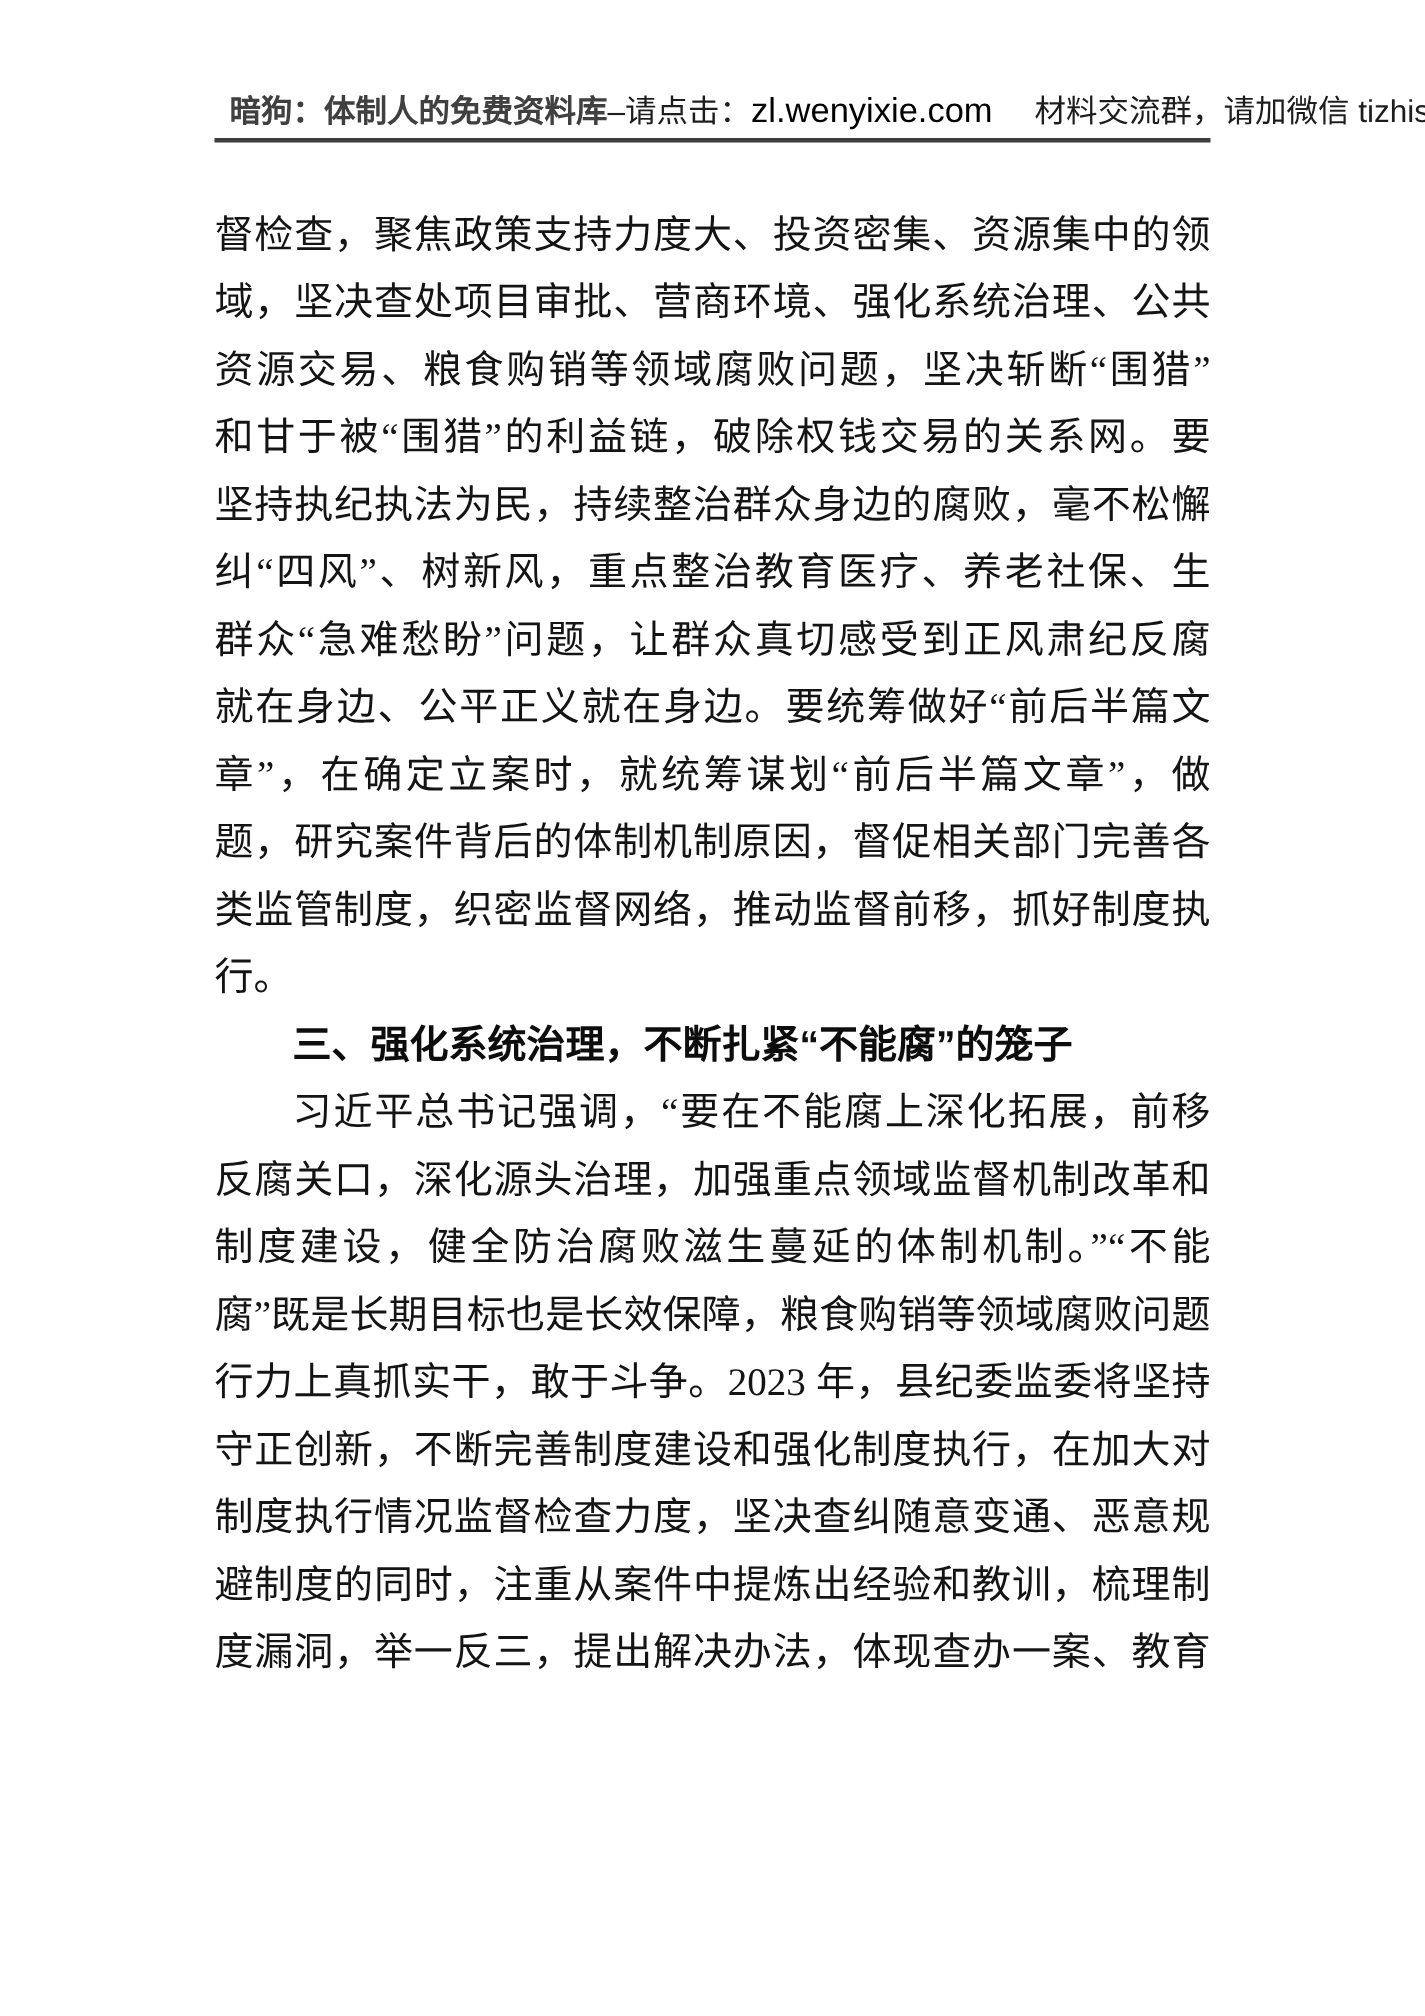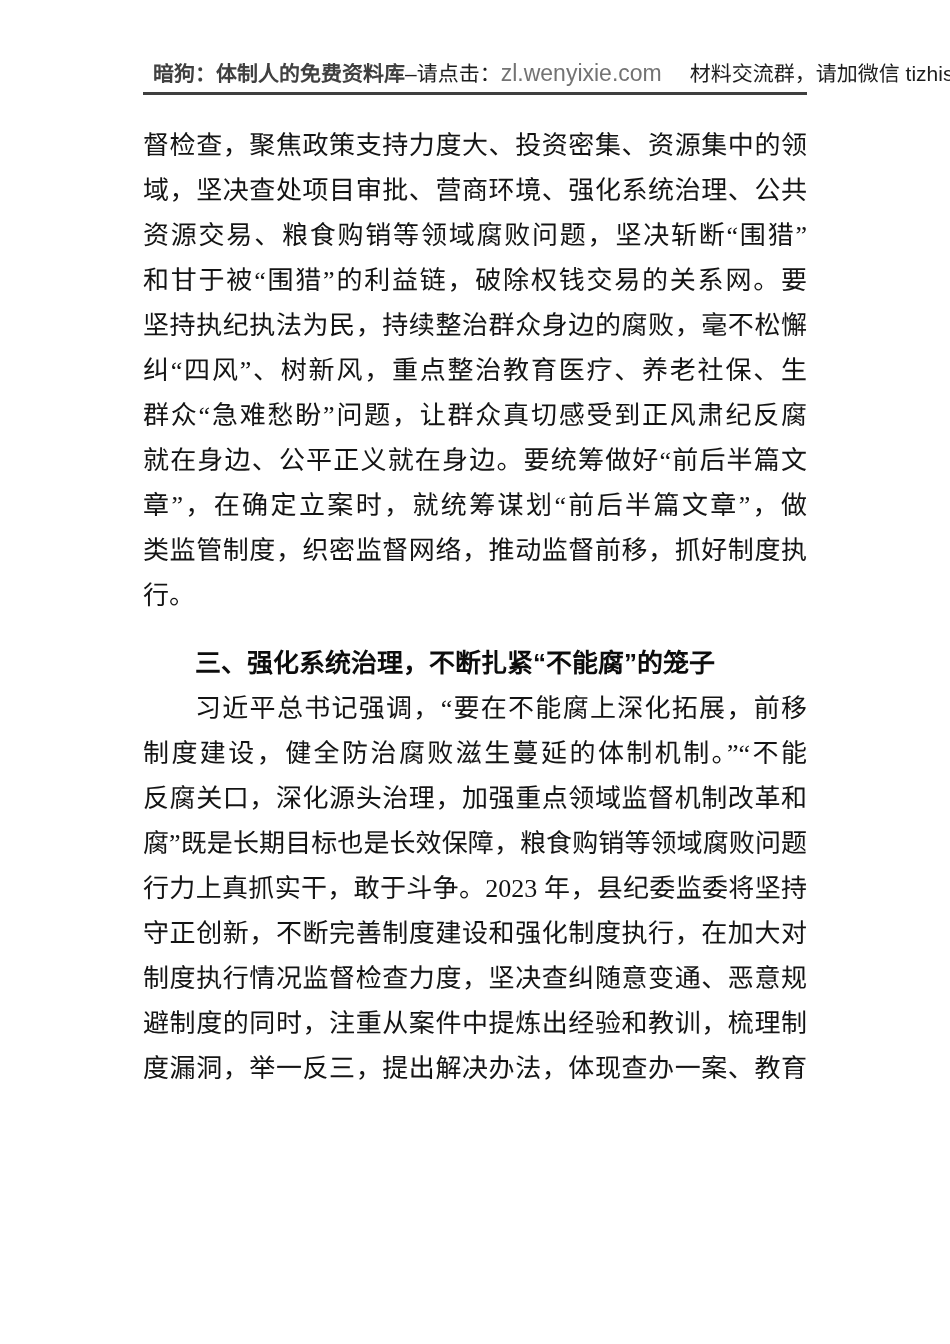--- a/index.html
+++ b/index.html
@@ -26,39 +26,39 @@
     width: 660px;
     white-space: nowrap;
     font-size: 21px;
     line-height: 30px;
     color: #1d1d1d;
     font-family: "Liberation Sans", "DejaVu Sans", sans-serif;
   }
   .promo-brand { color: #404040; font-weight: 600; }
   .promo-click { color: #1d1d1d; }
   .promo-link {
-    color: #737373;
+    color: #000000;
     text-decoration: none;
     font-size: 23px;
     text-align: center;
   }
   .promo-group { color: #1d1d1d; margin-left: 28px; }
   .promo-rule {
     position: absolute;
     left: 0;
     top: 34px;
     width: 664px;
     height: 3px;
     background: #3f3f3f;
   }
   
   .doc-body {
     position: absolute;
     left: 143px;
-    top: 123px;
+    top: 134px;
     width: 664px;
     color: #141414;
   }
   .line {
     height: 45px;
     line-height: 45px;
     font-size: 26px;
     text-align: justify;
     text-align-last: justify;
     text-justify: inter-character;
@@ -73,21 +73,20 @@
     height: 45px;
     line-height: 45px;
     font-size: 26px;
     font-weight: 700;
     text-indent: 52px;
     text-align: left;
     text-align-last: left;
     color: #0d0d0d;
     font-family: "Liberation Sans", "DejaVu Sans", sans-serif;
     overflow: hidden;
-    margin-top: 23px;
   }
 </style>
 </head>
 <body>
 
 <div class="page">
 
   <div class="promo-header">
     <div class="promo-row">
       <span class="promo-brand">暗狗：体制人的免费资料库</span><span class="promo-click">–请点击：</span><a class="promo-link" href="#">zl.wenyixie.com</a><span class="promo-group">材料交流群，请加微信 tizhisiri</span>
@@ -98,26 +97,27 @@
   <div class="doc-body">
     <div class="line">督检查，聚焦政策支持力度大、投资密集、资源集中的领</div>
     <div class="line">域，坚决查处项目审批、营商环境、强化系统治理、公共</div>
     <div class="line">资源交易、粮食购销等领域腐败问题，坚决斩断“围猎”</div>
     <div class="line">和甘于被“围猎”的利益链，破除权钱交易的关系网。要</div>
     <div class="line">坚持执纪执法为民，持续整治群众身边的腐败，毫不松懈</div>
     <div class="line">纠“四风”、树新风，重点整治教育医疗、养老社保、生</div>
     <div class="line">群众“急难愁盼”问题，让群众真切感受到正风肃纪反腐</div>
     <div class="line">就在身边、公平正义就在身边。要统筹做好“前后半篇文</div>
     <div class="line">章”，在确定立案时，就统筹谋划“前后半篇文章”，做</div>
+    <div class="line">题，研究案件背后的体制机制原因，督促相关部门完善各</div>
     <div class="line">类监管制度，织密监督网络，推动监督前移，抓好制度执</div>
     <div class="line flush">行。</div>
     <div class="heading">三、强化系统治理，不断扎紧“不能腐”的笼子</div>
     <div class="line indent">习近平总书记强调，“要在不能腐上深化拓展，前移</div>
+    <div class="line">反腐关口，深化源头治理，加强重点领域监督机制改革和</div>
     <div class="line">制度建设，健全防治腐败滋生蔓延的体制机制。”“不能</div>
-    <div class="line">反腐关口，深化源头治理，加强重点领域监督机制改革和</div>
     <div class="line">腐”既是长期目标也是长效保障，粮食购销等领域腐败问题</div>
     <div class="line">行力上真抓实干，敢于斗争。2023 年，县纪委监委将坚持</div>
     <div class="line">守正创新，不断完善制度建设和强化制度执行，在加大对</div>
     <div class="line">制度执行情况监督检查力度，坚决查纠随意变通、恶意规</div>
     <div class="line">避制度的同时，注重从案件中提炼出经验和教训，梳理制</div>
     <div class="line">度漏洞，举一反三，提出解决办法，体现查办一案、教育</div>
   </div>
 
 </div>
 

